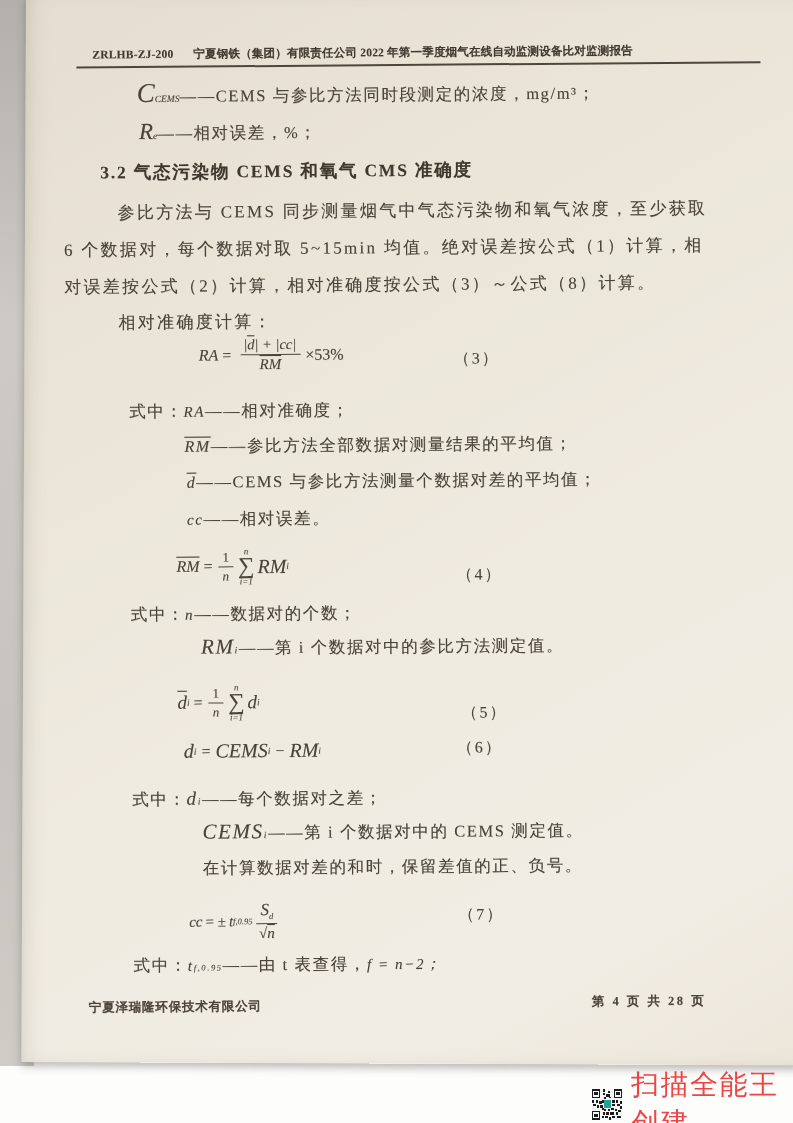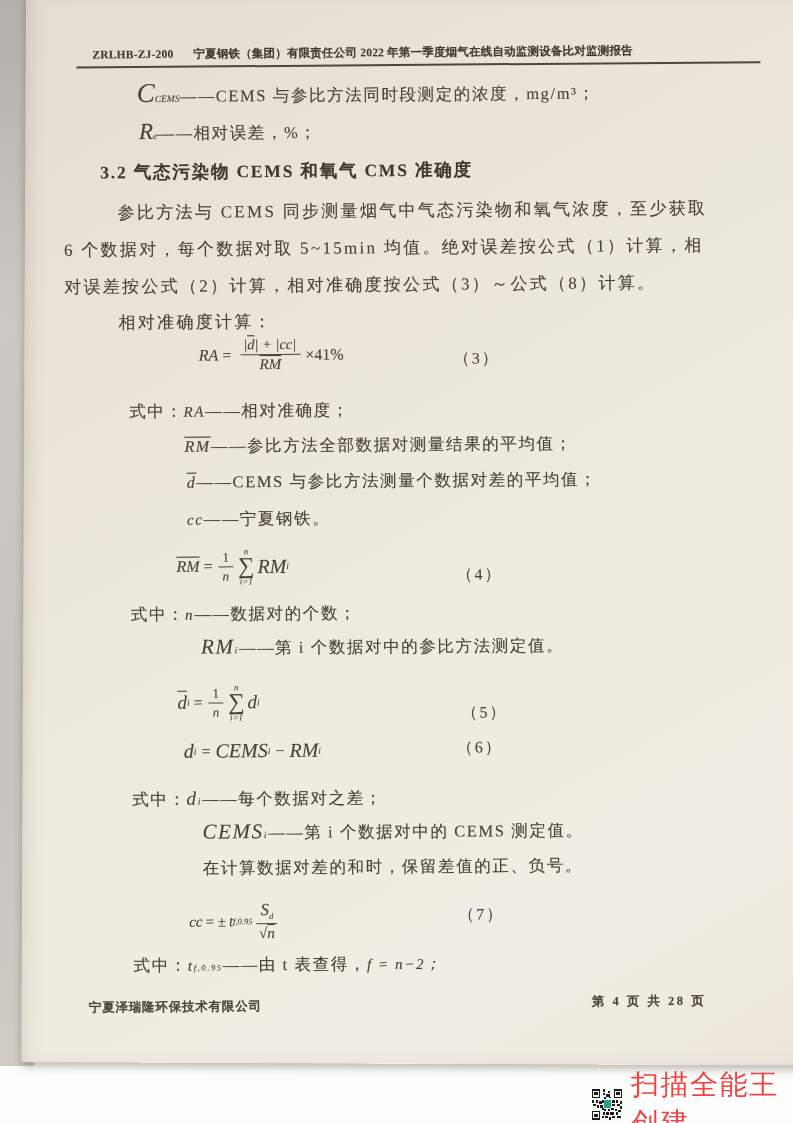--- a/index.html
+++ b/index.html
@@ -93,40 +93,40 @@
 
     <div class="fx" style="left:200px;top:336px;font-size:16px;">
       <span class="it">RA</span>
       <span style="margin:0 4px;">=</span>
       <span class="fr">
         <span class="nu" style="font-size:14.5px;">
           <span>|</span><span class="ol it">d</span><span class="it">| + |cc|</span>
         </span>
         <span class="de it ol" style="font-size:15px;">RM</span>
       </span>
-      <span>×41%</span>
+      <span>×53%</span>
     </div>
     <div class="tag" style="left:455px;top:349px;">（3）</div>
 
     <div class="t row body16b" style="left:130px;top:399px;">
       <span>式中：</span>
         <span class="it" style="font-size:15px;">RA</span>
         <span>——相对准确度；</span>
     </div>
     <div class="t row body16b" style="left:185px;top:434px;">
       <span class="it ol" style="font-size:16px;">RM</span>
         <span>——参比方法全部数据对测量结果的平均值；</span>
     </div>
     <div class="t row body16b" style="left:187px;top:470px;">
       <span class="it ol" style="font-size:16px;">d</span>
         <span>——CEMS 与参比方法测量个数据对差的平均值；</span>
     </div>
     <div class="t row body16b" style="left:187px;top:507px;">
       <span class="it" style="font-size:15px;">cc</span>
-        <span>——宁夏钢铁。</span>
+        <span>——相对误差。</span>
     </div>
 
     <div class="fx" style="left:176px;top:546px;font-size:16px;">
       <span class="it ol">RM</span>
       <span style="margin:0 4px;">=</span>
       <span class="fr" style="margin:0 2px;">
         <span class="nu" style="font-size:13px;">1</span>
         <span class="de it" style="font-size:13px;">n</span>
       </span>
       <span class="sum">

